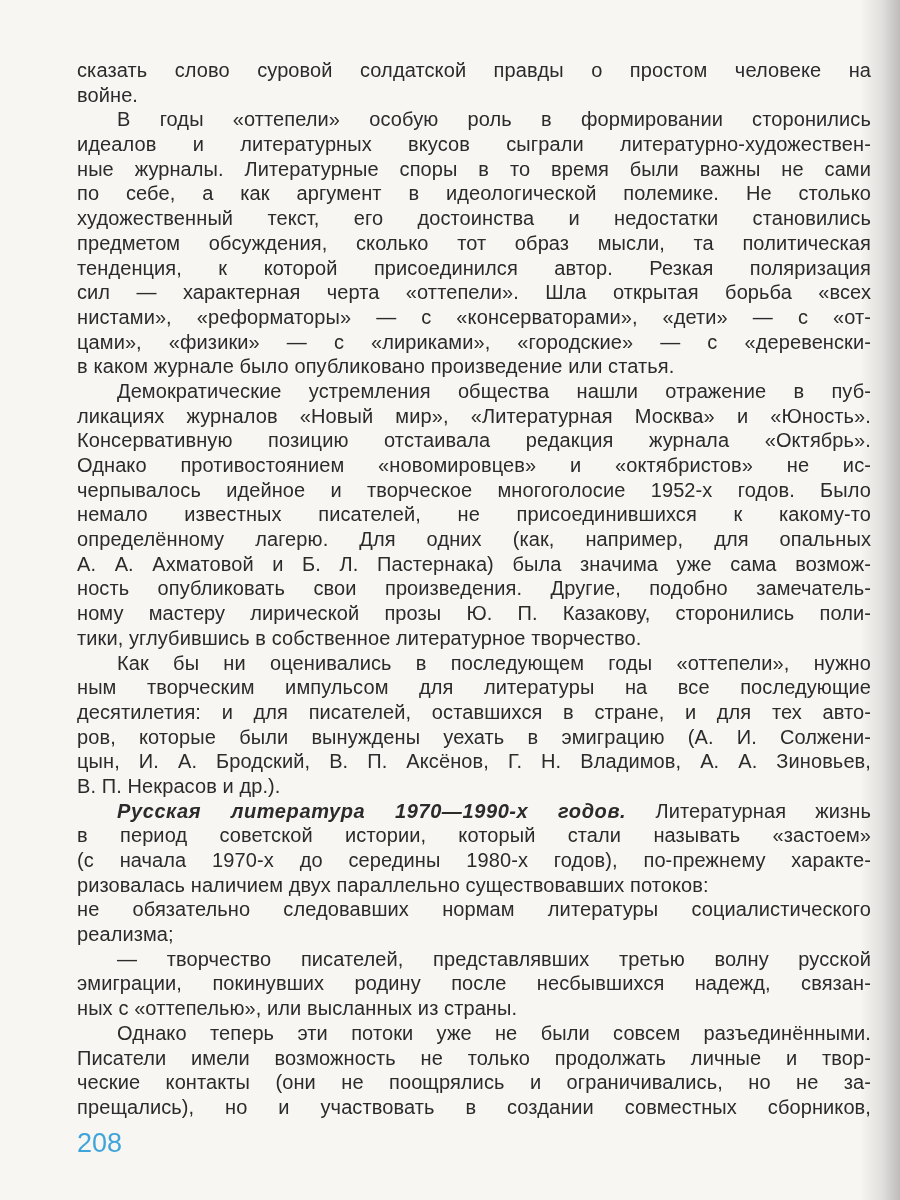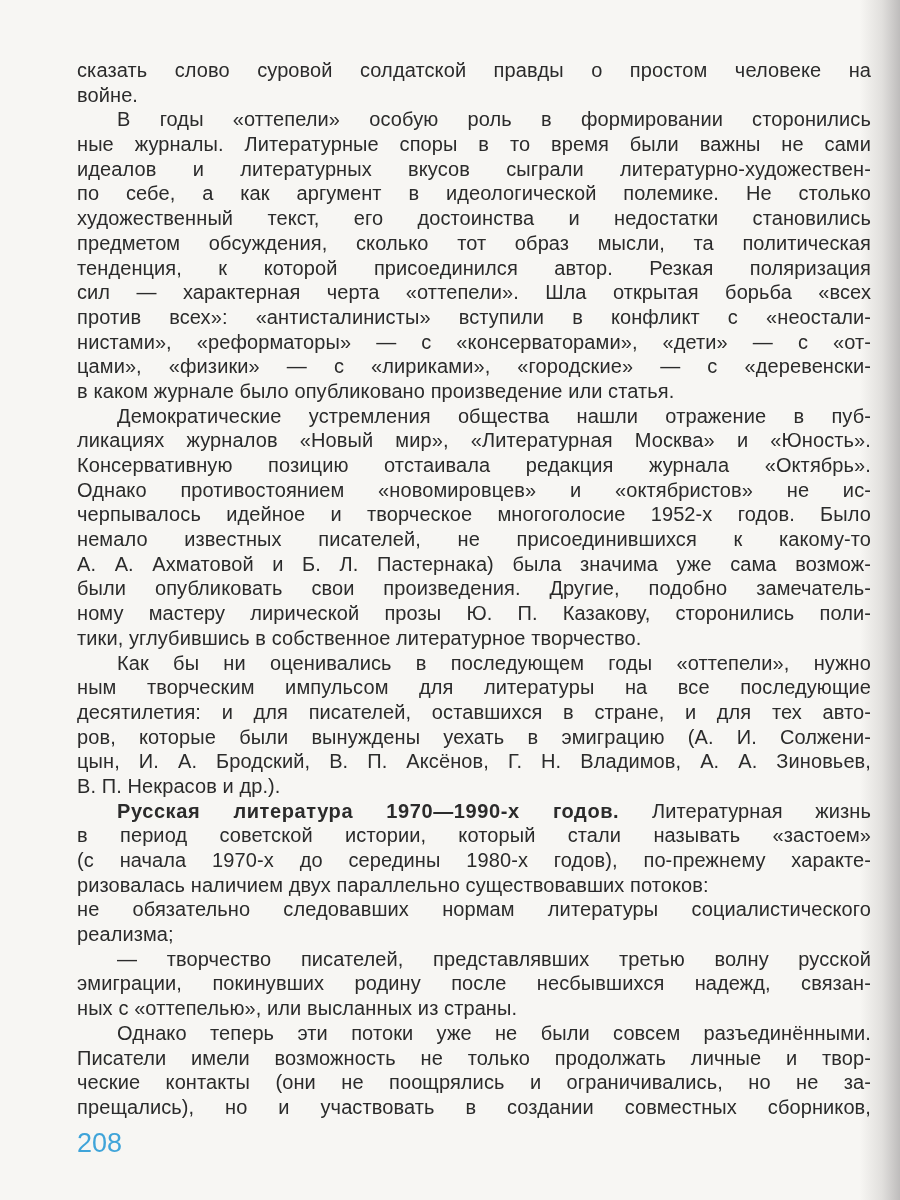--- a/index.html
+++ b/index.html
@@ -21,63 +21,63 @@
   .line {
     height: 24.7px; line-height: 24.7px;
     font-size: 20px;
     white-space: nowrap;
     text-align: justify;
     text-align-last: justify;
     letter-spacing: 0.1px;
   }
   .line.last { text-align-last: left; }
   .line.indent { padding-left: 40px; }
-  .bold { font-weight: bold; letter-spacing: 0.6px; }
+  .bold { font-weight: bold; letter-spacing: 0.6px; font-style: italic; }
   .page-number {
     position: absolute; left: 77px; top: 1128px;
     font-size: 27px; color: #3fa4d9;
     font-family: "Liberation Sans", sans-serif;
   }
 </style>
 </head>
 <body>
 
 <div class="gutter"></div>
 
 <div class="page">
 
   <div>
     <div class="line">сказать слово суровой солдатской правды о простом человеке на</div>
     <div class="line last">войне.</div>
   </div>
 
   <div>
     <div class="line indent">В годы «оттепели» особую роль в формировании сторонились</div>
+    <div class="line">идеалов и литературных вкусов сыграли литературно-художествен-</div>
     <div class="line">ные журналы. Литературные споры в то время были важны не сами</div>
-    <div class="line">идеалов и литературных вкусов сыграли литературно-художествен-</div>
     <div class="line">по себе, а как аргумент в идеологической полемике. Не столько</div>
     <div class="line">художественный текст, его достоинства и недостатки становились</div>
     <div class="line">предметом обсуждения, сколько тот образ мысли, та политическая</div>
     <div class="line">тенденция, к которой присоединился автор. Резкая поляризация</div>
     <div class="line">сил — характерная черта «оттепели». Шла открытая борьба «всех</div>
-    <div class="line">против всех»: «антисталинисты» вступили в конфликт с «неостали-</div>
     <div class="line">нистами», «реформаторы» — с «консерваторами», «дети» — с «от-</div>
     <div class="line">цами», «физики» — с «лириками», «городские» — с «деревенски-</div>
     <div class="line last">в каком журнале было опубликовано произведение или статья.</div>
   </div>
 
   <div>
     <div class="line indent">Демократические устремления общества нашли отражение в пуб-</div>
     <div class="line">ликациях журналов «Новый мир», «Литературная Москва» и «Юность».</div>
     <div class="line">Консервативную позицию отстаивала редакция журнала «Октябрь».</div>
     <div class="line">Однако противостоянием «новомировцев» и «октябристов» не ис-</div>
     <div class="line">черпывалось идейное и творческое многоголосие 1952-х годов. Было</div>
     <div class="line">немало известных писателей, не присоединившихся к какому-то</div>
+    <div class="line">определённому лагерю. Для одних (как, например, для опальных</div>
     <div class="line">А. А. Ахматовой и Б. Л. Пастернака) была значима уже сама возмож-</div>
-    <div class="line">были опубликовать свои произведения. Другие, подобно замечатель-</div>
+    <div class="line">ность опубликовать свои произведения. Другие, подобно замечатель-</div>
     <div class="line">ному мастеру лирической прозы Ю. П. Казакову, сторонились поли-</div>
     <div class="line last">тики, углубившись в собственное литературное творчество.</div>
   </div>
 
   <div>
     <div class="line indent">Как бы ни оценивались в последующем годы «оттепели», нужно</div>
     <div class="line">ным творческим импульсом для литературы на все последующие</div>
     <div class="line">десятилетия: и для писателей, оставшихся в стране, и для тех авто-</div>
     <div class="line">ров, которые были вынуждены уехать в эмиграцию (А. И. Солжени-</div>
     <div class="line">цын, И. А. Бродский, В. П. Аксёнов, Г. Н. Владимов, А. А. Зиновьев,</div>

